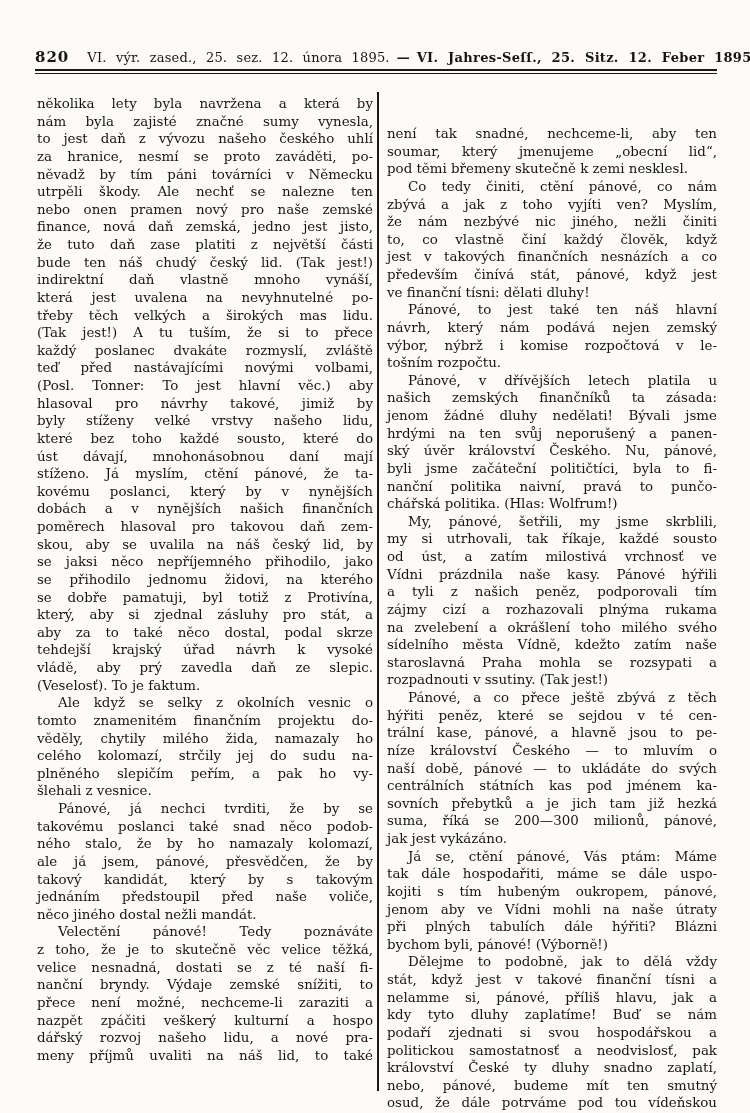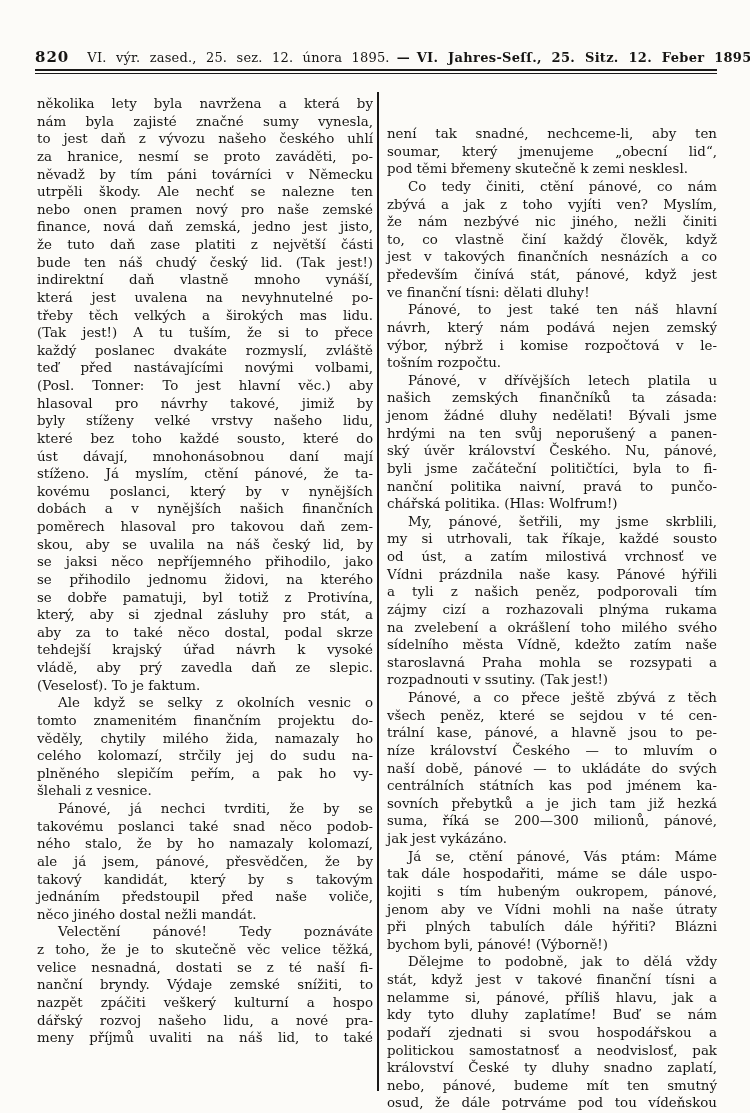--- a/index.html
+++ b/index.html
@@ -103,20 +103,21 @@
       <div class="line">takovému poslanci také snad něco podob-</div>
       <div class="line">ného stalo, že by ho namazaly kolomazí,</div>
       <div class="line">ale já jsem, pánové, přesvědčen, že by</div>
       <div class="line">takový kandidát, který by s takovým</div>
       <div class="line">jednáním předstoupil před naše voliče,</div>
       <div class="line last">něco jiného dostal nežli mandát.</div>
       <div class="line indent">Velectění pánové! Tedy poznáváte</div>
       <div class="line">z toho, že je to skutečně věc velice těžká,</div>
       <div class="line">velice nesnadná, dostati se z té naší fi-</div>
       <div class="line">nanční bryndy. Výdaje zemské snížiti, to</div>
+      <div class="line">přece není možné, nechceme-li zaraziti a</div>
       <div class="line">nazpět zpáčiti veškerý kulturní a hospo</div>
       <div class="line">dářský rozvoj našeho lidu, a nové pra-</div>
       <div class="line">meny příjmů uvaliti na náš lid, to také</div>
     </div>
   <div class="column col-right" id="col-right">
       <div class="line">není tak snadné, nechceme-li, aby ten</div>
       <div class="line">soumar, který jmenujeme „obecní lid“,</div>
       <div class="line last">pod těmi břemeny skutečně k zemi nesklesl.</div>
       <div class="line indent">Co tedy činiti, ctění pánové, co nám</div>
       <div class="line">zbývá a jak z toho vyjíti ven? Myslím,</div>
@@ -141,21 +142,21 @@
       <div class="line">my si utrhovali, tak říkaje, každé sousto</div>
       <div class="line">od úst, a zatím milostivá vrchnosť ve</div>
       <div class="line">Vídni prázdnila naše kasy. Pánové hýřili</div>
       <div class="line">a tyli z našich peněz, podporovali tím</div>
       <div class="line">zájmy cizí a rozhazovali plnýma rukama</div>
       <div class="line">na zvelebení a okrášlení toho milého svého</div>
       <div class="line">sídelního města Vídně, kdežto zatím naše</div>
       <div class="line">staroslavná Praha mohla se rozsypati a</div>
       <div class="line last">rozpadnouti v ssutiny. (Tak jest!)</div>
       <div class="line indent">Pánové, a co přece ještě zbývá z těch</div>
-      <div class="line">všech peněz, které se sejdou v té cen-</div>
+      <div class="line">hýřiti peněz, které se sejdou v té cen-</div>
       <div class="line">trální kase, pánové, a hlavně jsou to pe-</div>
       <div class="line">níze království Českého — to mluvím o</div>
       <div class="line">naší době, pánové — to ukládáte do svých</div>
       <div class="line">centrálních státních kas pod jménem ka-</div>
       <div class="line">sovních přebytků a je jich tam již hezká</div>
       <div class="line">suma, říká se 200—300 milionů, pánové,</div>
       <div class="line last">jak jest vykázáno.</div>
       <div class="line indent">Já se, ctění pánové, Vás ptám: Máme</div>
       <div class="line">tak dále hospodařiti, máme se dále uspo-</div>
       <div class="line">kojiti s tím hubeným oukropem, pánové,</div>

